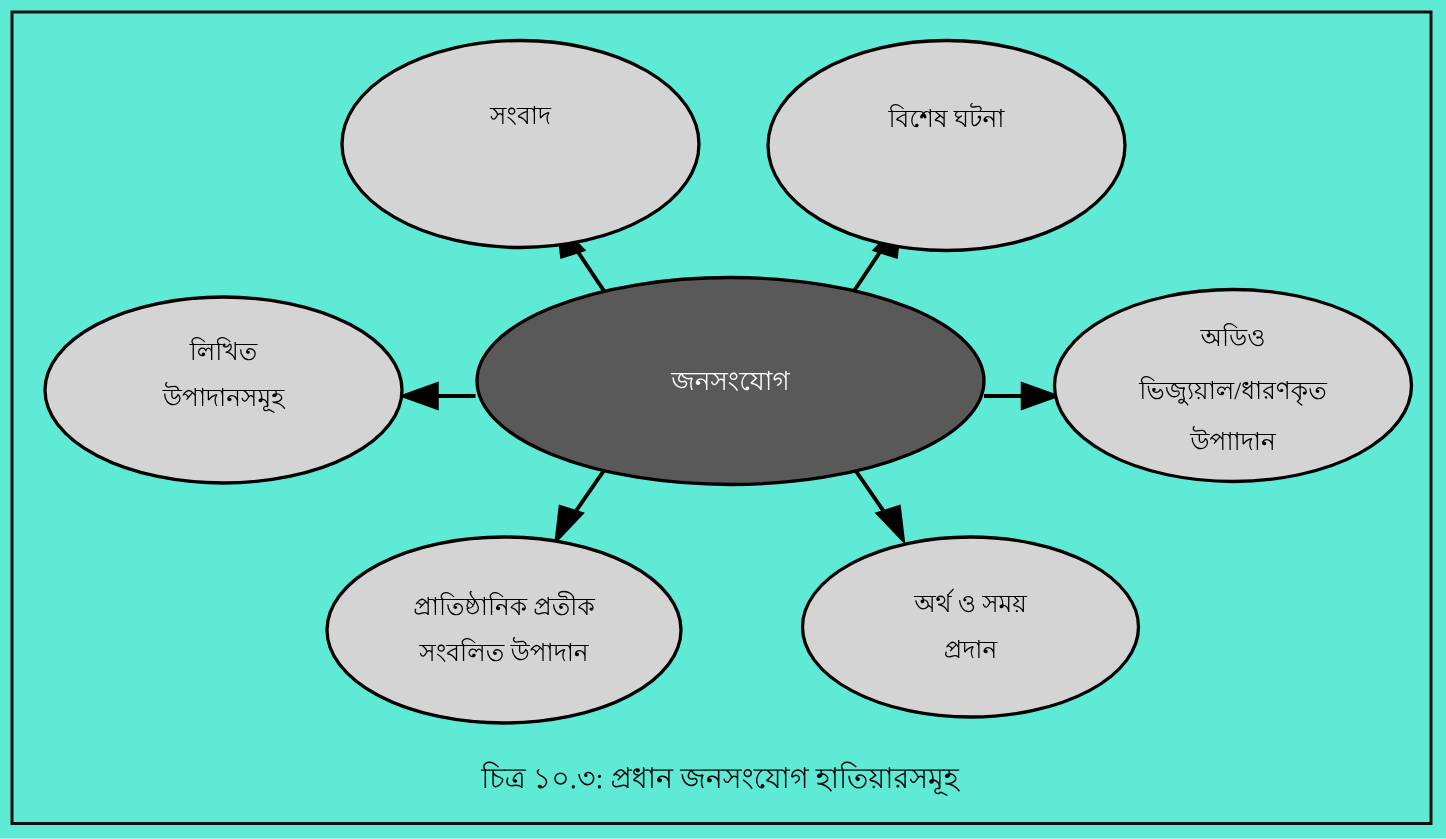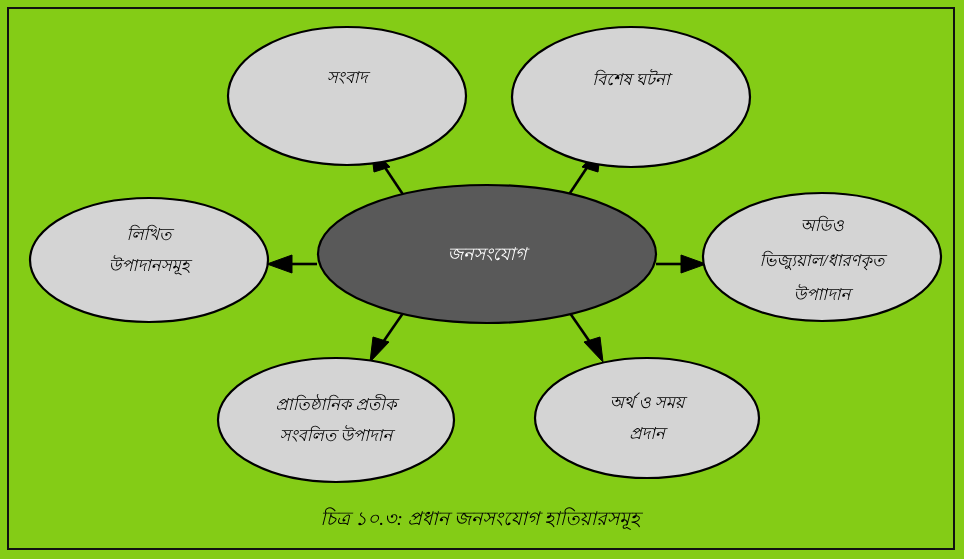--- a/index.html
+++ b/index.html
@@ -10,22 +10,21 @@
   body {
     width: 964px;
     height: 559px;
     font-family: "Liberation Serif", "DejaVu Serif", serif;
     overflow: hidden;
   }
   #figure-root {
     position: relative;
     width: 964px;
     height: 559px;
-    background: #84cc16;
-    font-style: italic;
+    background: #5eead4;
   }
   #figure-border {
     position: absolute;
     left: 7px;
     top: 7px;
     width: 948px;
     height: 543px;
     border: 2px solid #111111;
     box-sizing: border-box;
     background: transparent;

